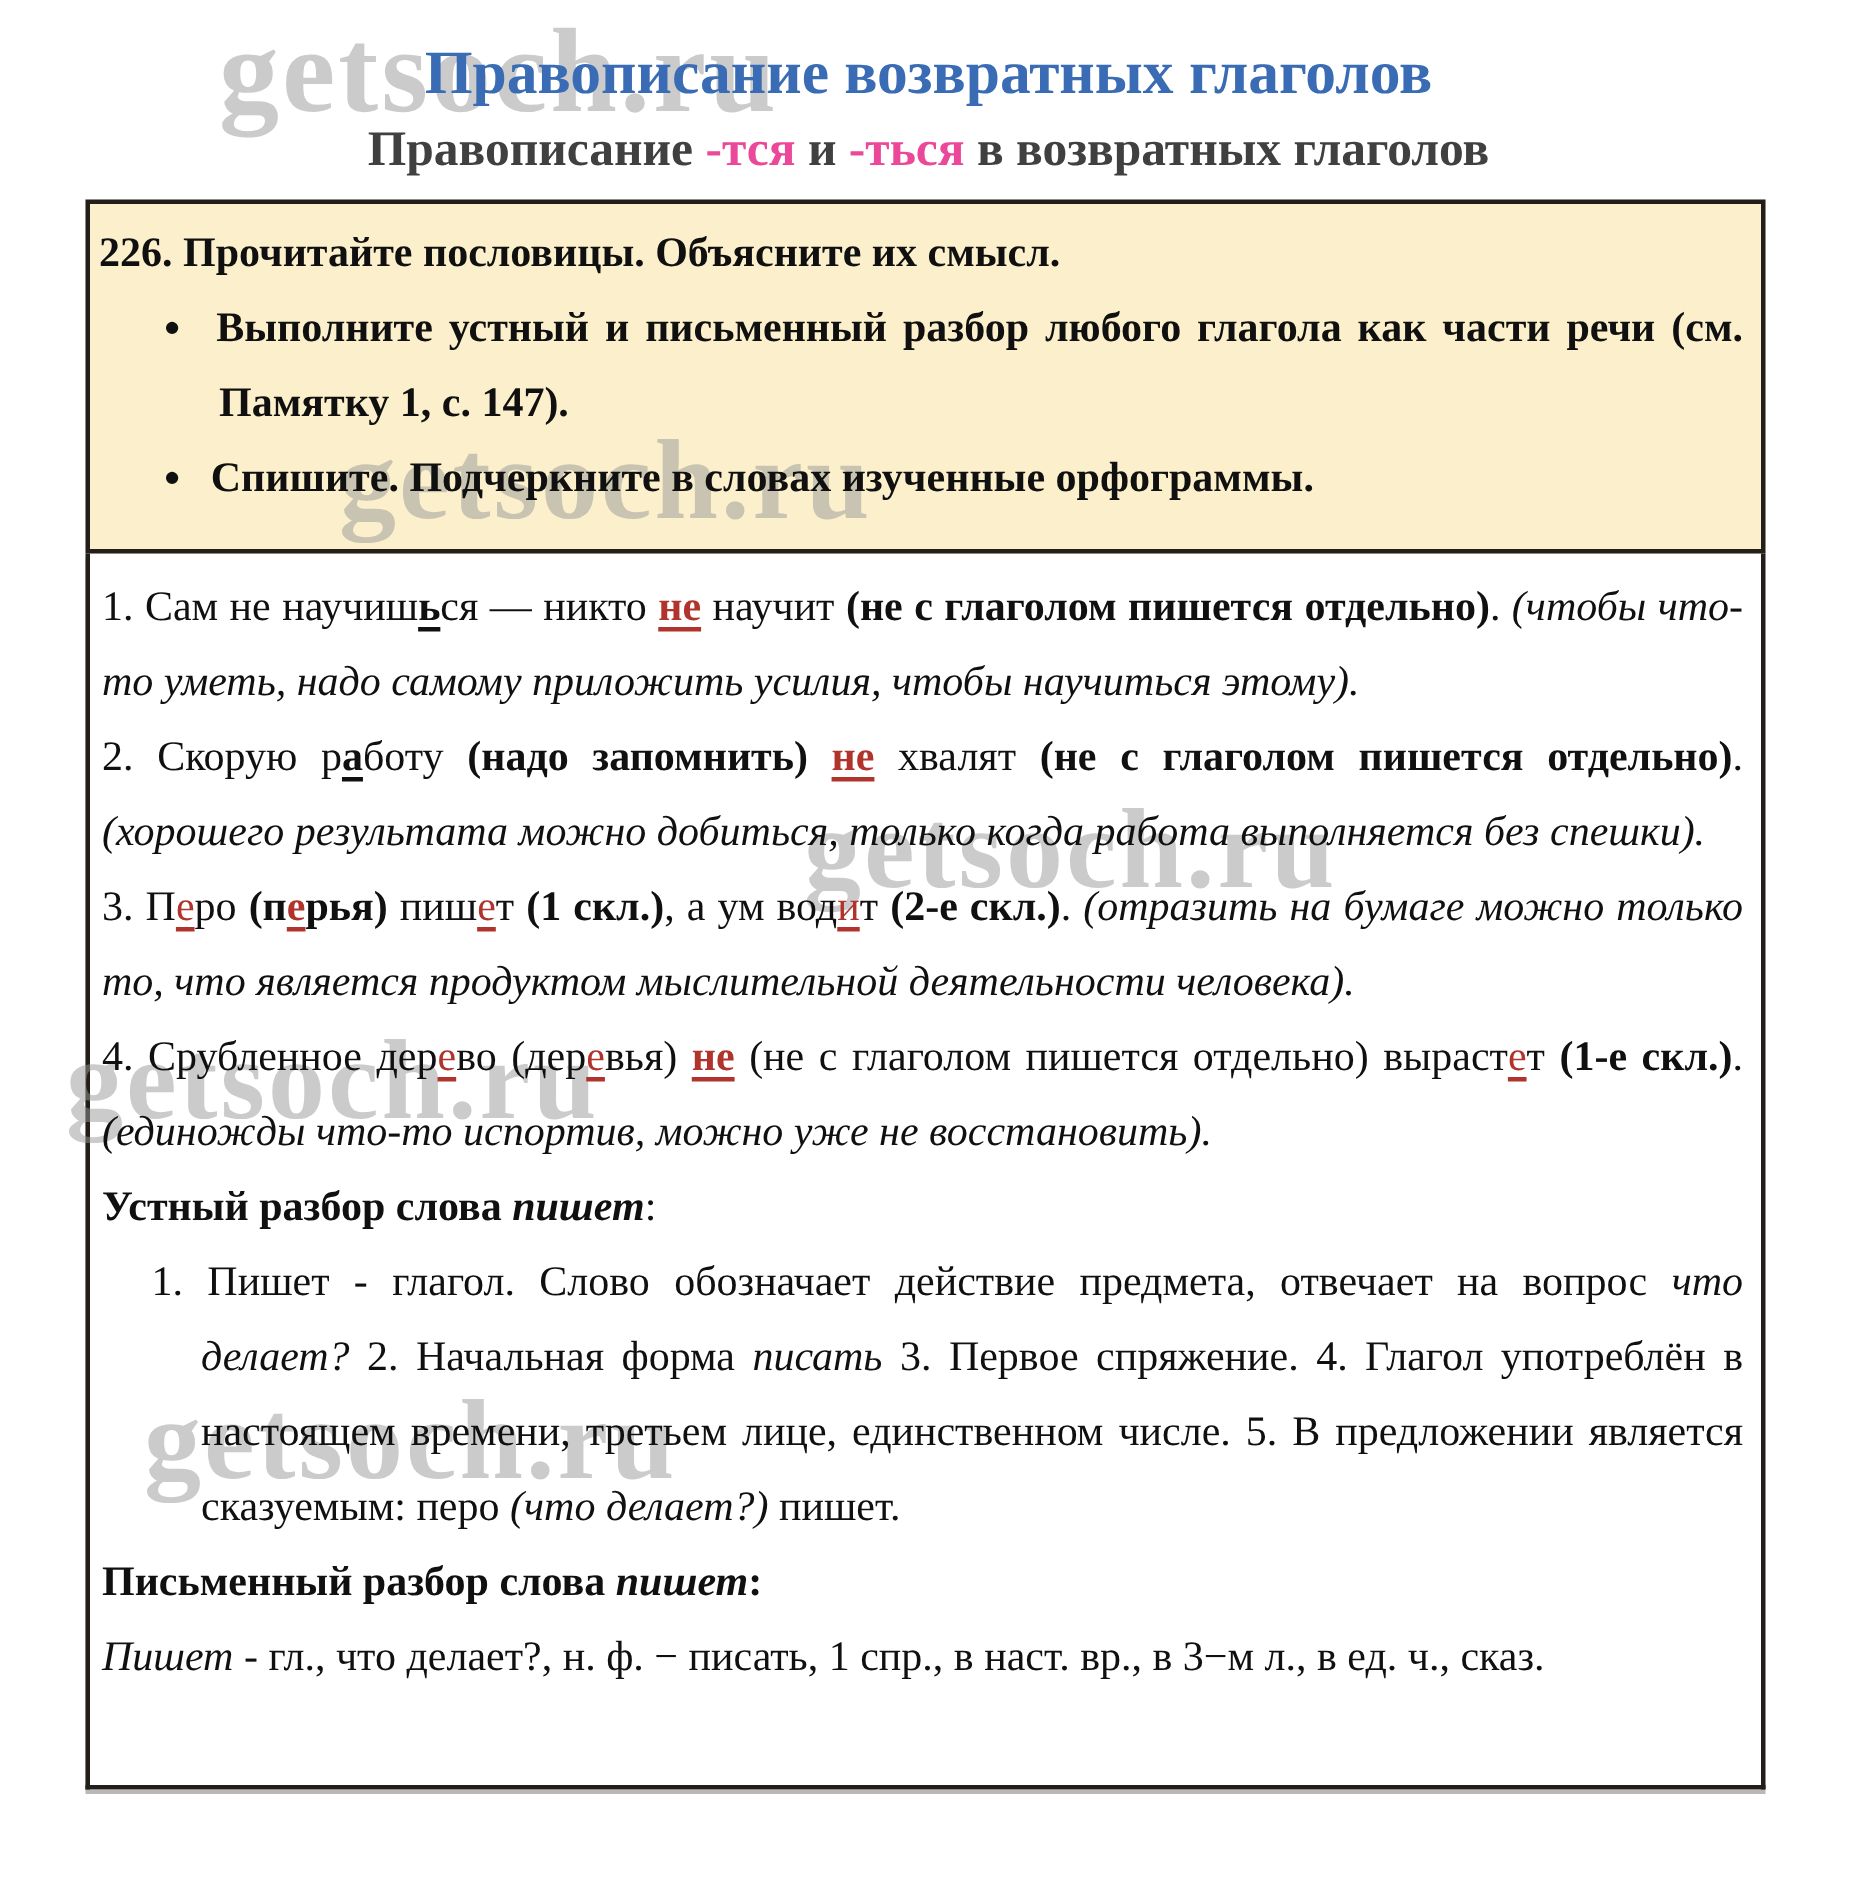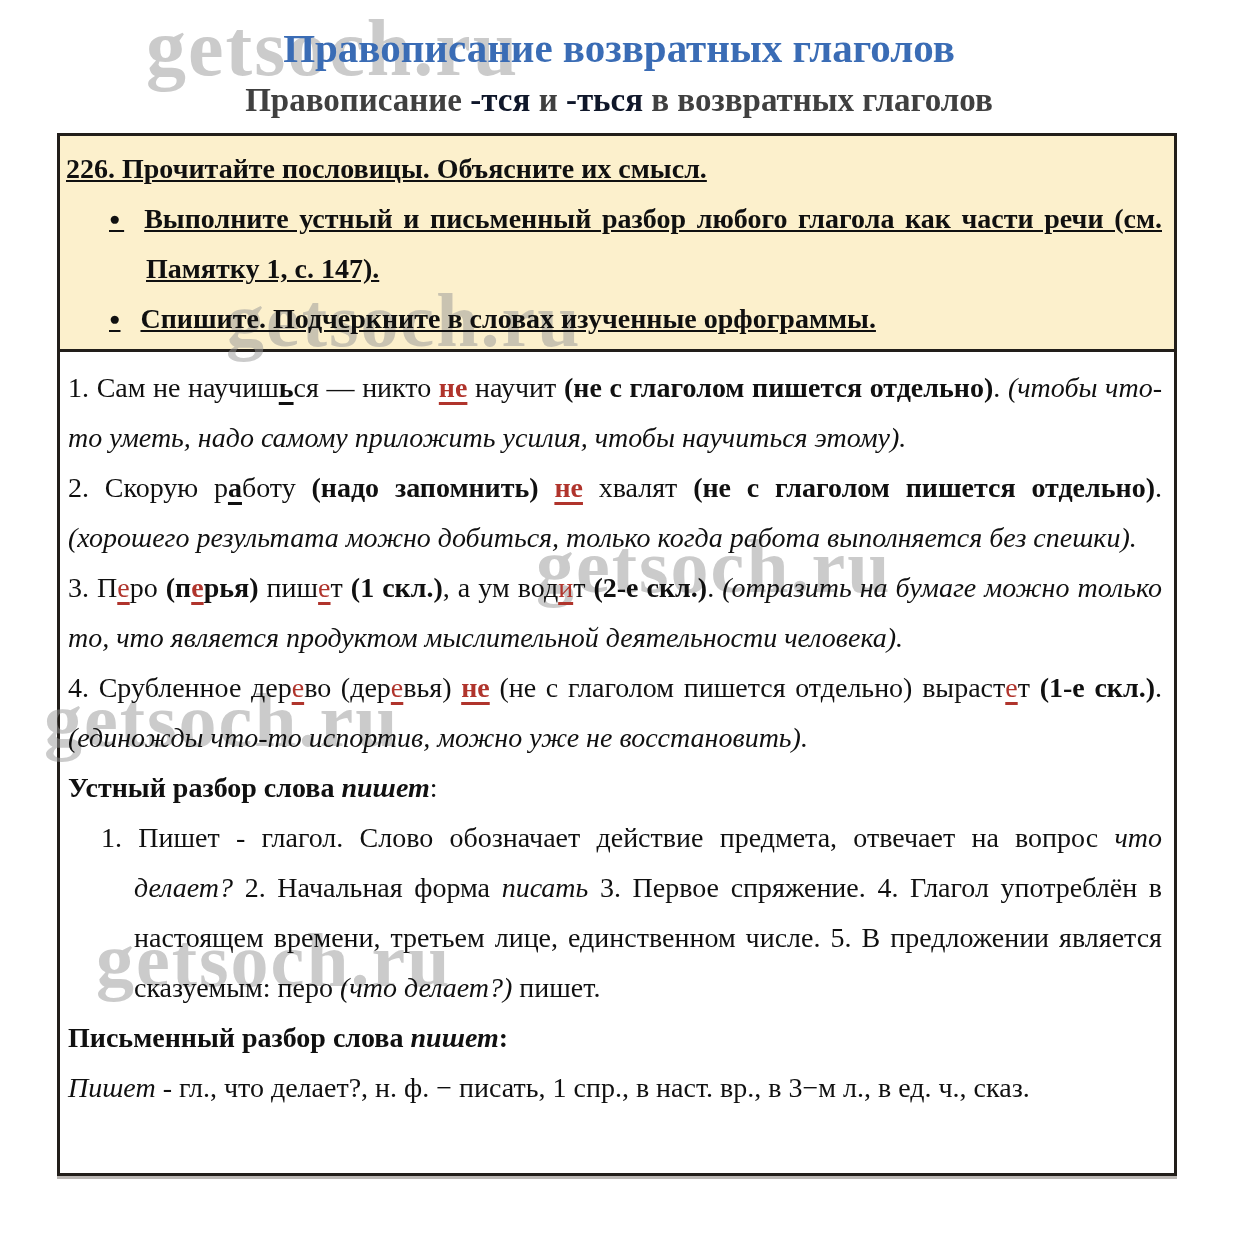--- a/index.html
+++ b/index.html
@@ -45,25 +45,24 @@
     color:#4678ad;
   }
   
   .task-box{
     margin:14px 0 0 57px;
     width:1120px;
     box-sizing:border-box;
     border:3px solid #221e1a;
     border-bottom:3px solid #221e1a;
     background:#fcf0cc;
-    padding:8px 12px 5px 6px;
+    padding:8px 12px 22px 6px;
     font-size:28px;font-weight:bold;
     line-height:50px;
     text-align:justify;
-    text-decoration:underline;
   }
   .main-box{
     margin:0 0 0 57px;
     width:1120px;
     box-sizing:border-box;
     border:3px solid #221e1a;
     border-top:none;
     background:transparent;
     padding:11px 12px 4px 8px;
     min-height:824px;
@@ -105,21 +104,21 @@
     text-decoration-thickness:3px;
     text-underline-offset:5px;
   }
   .s-bu{
     font-weight:bold;
     text-decoration:underline;
     text-decoration-thickness:3px;
     text-underline-offset:5px;
   }
   .s-c2{color:#404040;}
-  .s-m{color:#0f172a;}
+  .s-m{color:#ec4899;}
 </style>
 </head>
 <body>
 
 <div class="page">
 
   <div class="wm wm1">getsoch.ru</div>
   <div class="wm wm2">getsoch.ru</div>
   <div class="wm wm3">getsoch.ru</div>
   <div class="wm wm4">getsoch.ru</div>

